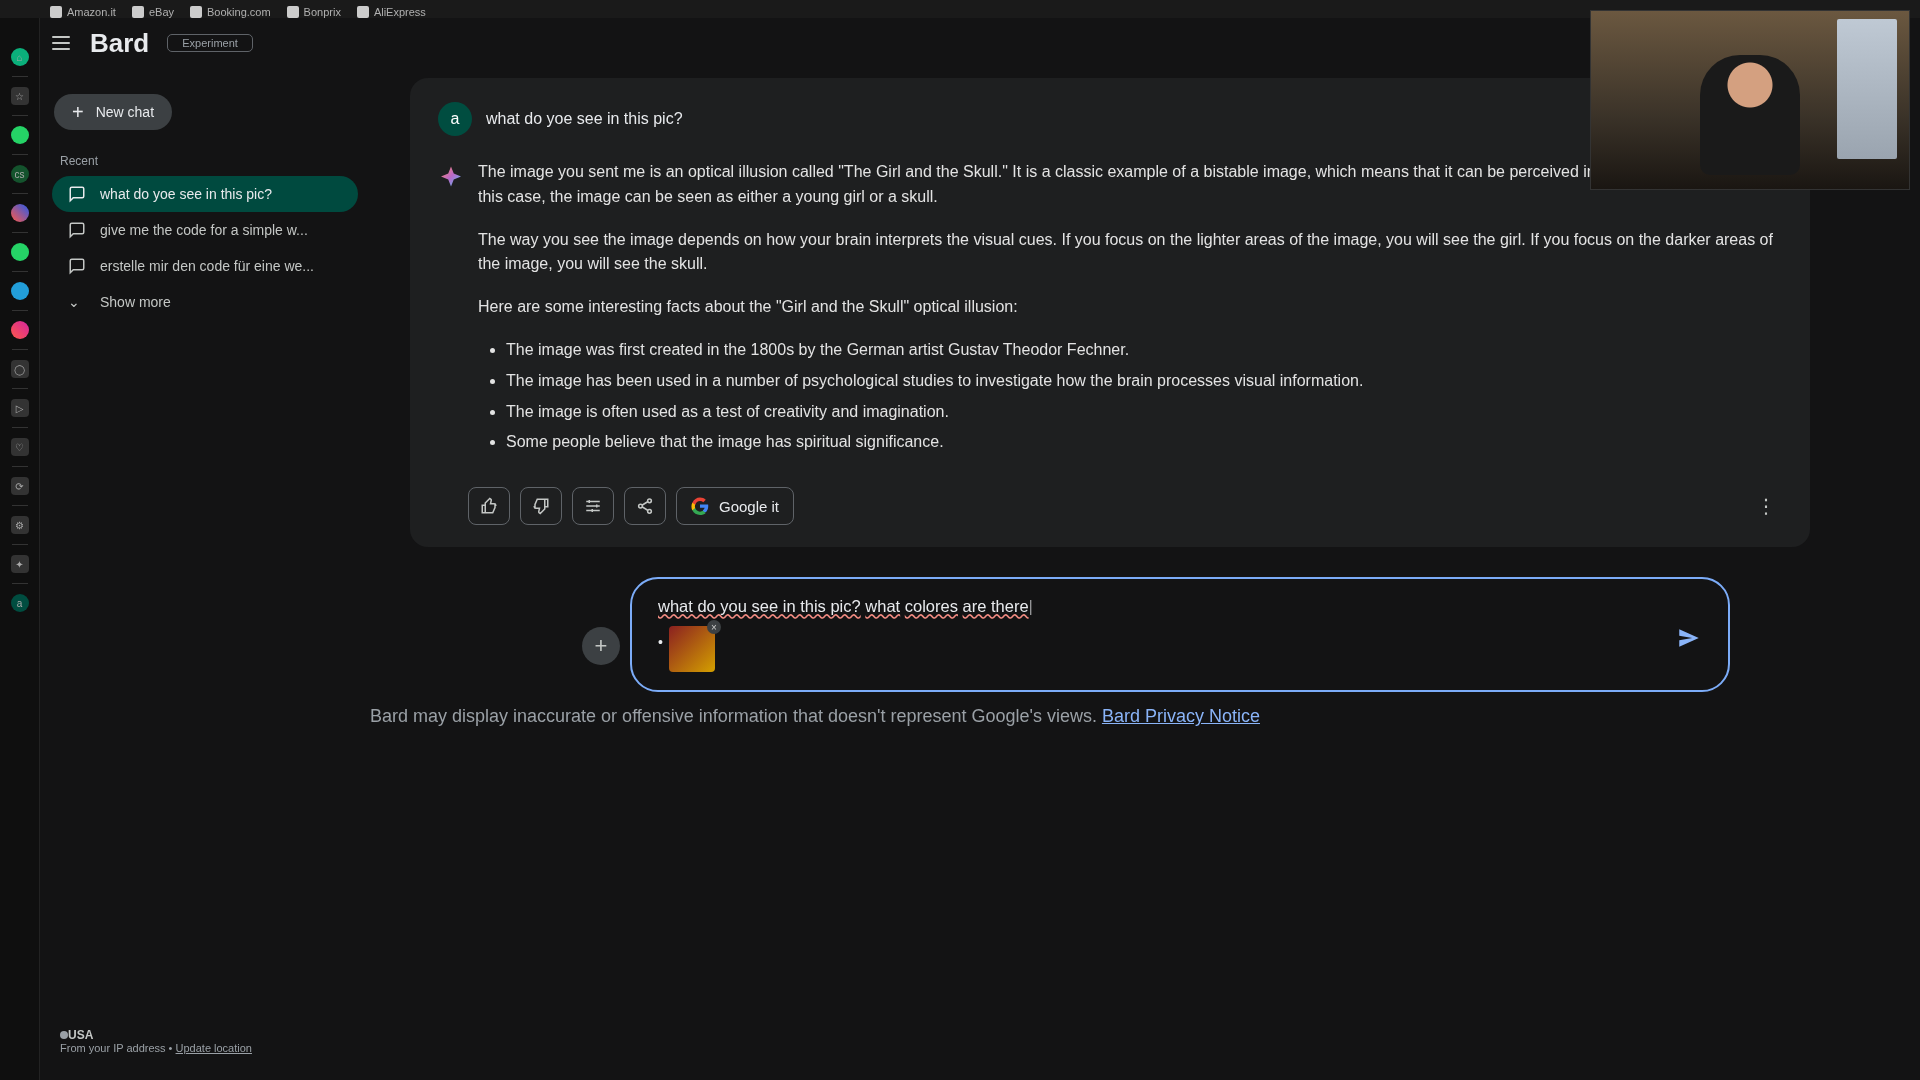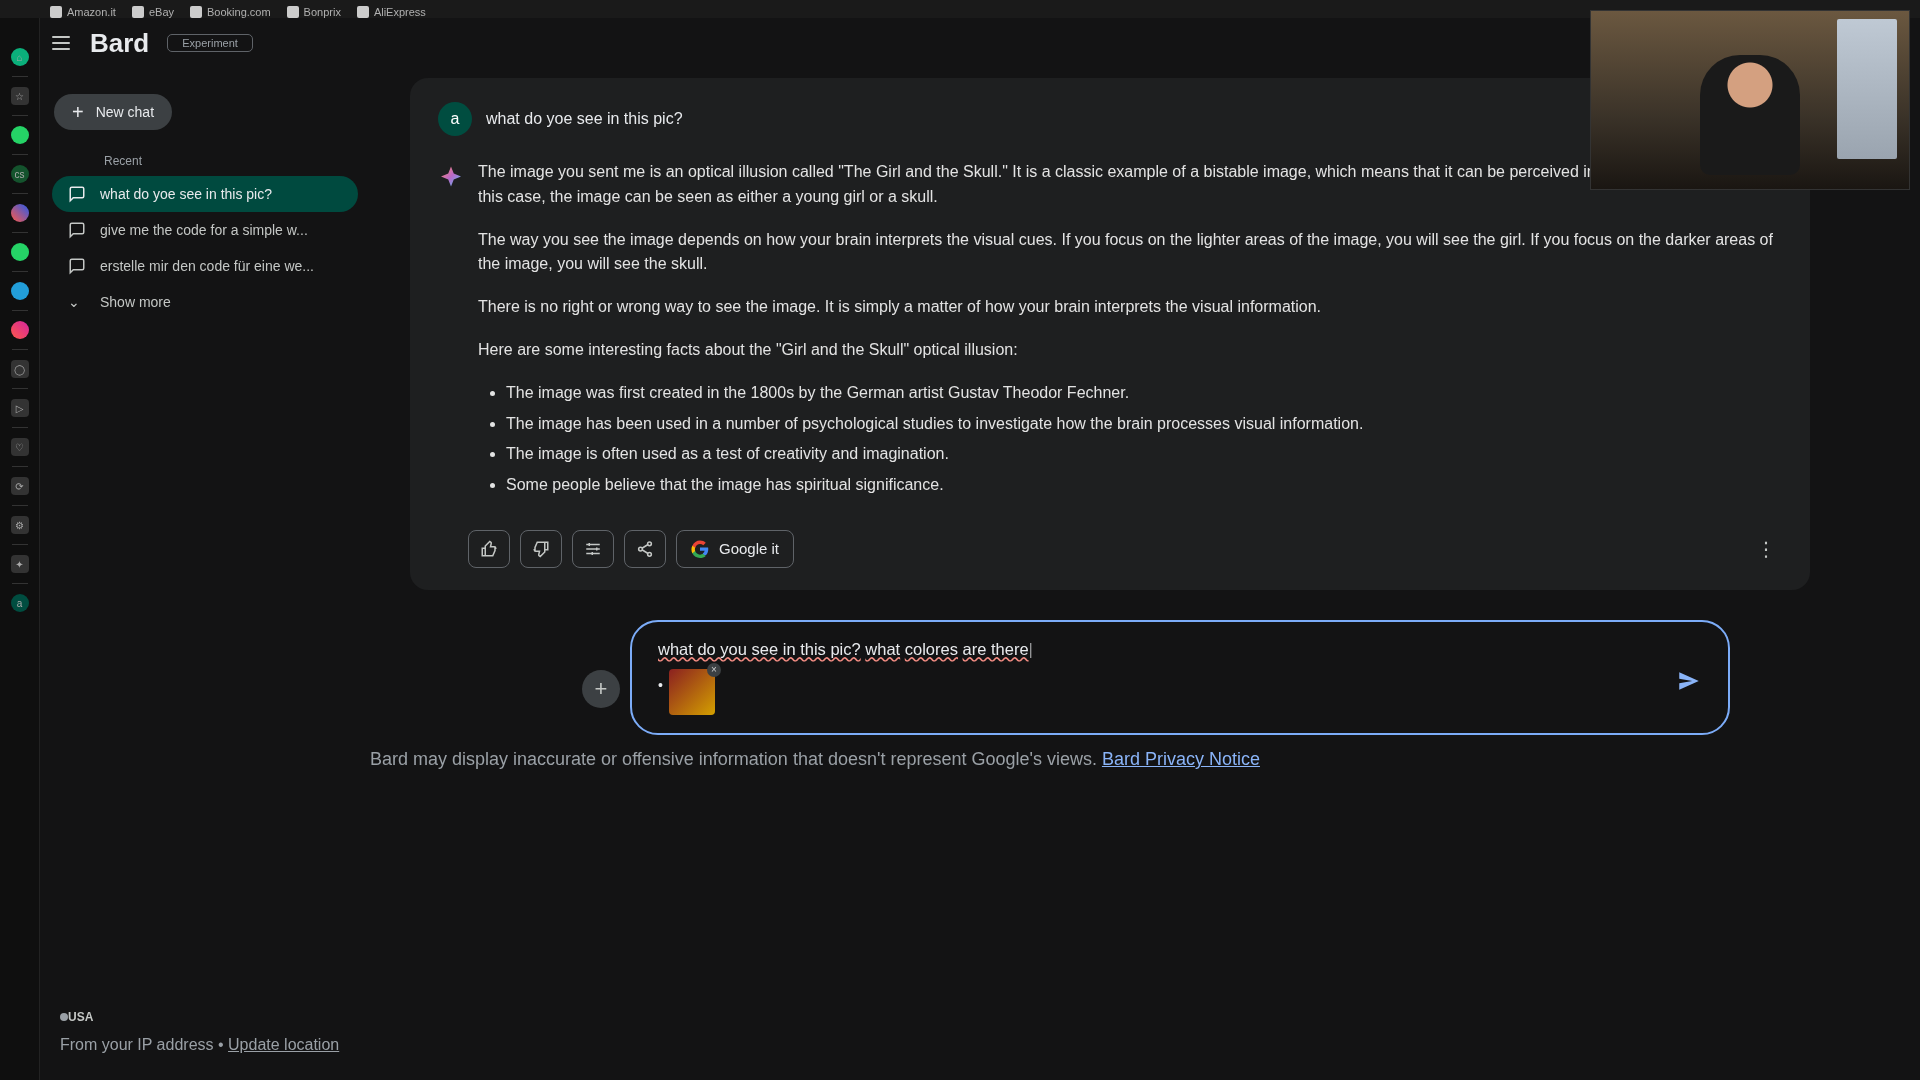--- a/index.html
+++ b/index.html
@@ -23,29 +23,29 @@
 .hamburger { width: 24px; height: 24px; display:flex; flex-direction:column; justify-content:center; gap:4px; cursor:pointer;}
 .hamburger span { height:2px; background:#c4c7c5; border-radius:1px; width:18px; }
 .brand { font-size: 26px; font-weight: 700; color:#e8eaed; }
 .badge { font-size: 11px; border:1px solid #5f6368; border-radius: 5px; padding: 2px 14px; color:#9aa0a6; margin-left:4px; }
 
 
 .main { flex:1; display:flex; }
 .sidebar { width: 330px; padding: 8px 12px 16px 12px; display:flex; flex-direction:column; }
 .newchat { background:#3c4043; border-radius: 22px; padding: 10px 18px; display:inline-flex; align-items:center; gap:12px; font-size:14px; color:#e8eaed; width: fit-content; margin: 18px 0 20px 2px; }
 .plus { font-size:20px; line-height: 0.5; }
-.section-label { font-size:12px; color:#9aa0a6; padding: 4px 8px 8px; margin-left: 44px; }
+.section-label { font-size:12px; color:#9aa0a6; padding: 4px 8px 8px; }
 .recent-item { display:flex; align-items:center; gap:14px; padding: 9px 16px; border-radius: 40px; font-size:14px; color:#c4c7c5; cursor:pointer; white-space:nowrap; overflow:hidden; text-overflow:ellipsis; }
 .recent-item.active { background:#004a3f; color:#e8eaed; font-weight:500;}
 .recent-item .ri-icon { width:18px; flex:none; }
 .showmore { display:flex; align-items:center; gap:14px; padding: 10px 16px; font-size:14px; color:#c4c7c5; }
 .sidebar-footer { margin-top:auto; padding: 0 8px 10px; font-size:12px; color:#9aa0a6; }
 .loc { display:flex; align-items:center; gap:0; font-weight:600; color:#c4c7c5;}
 .loc-dot { width:8px; height:8px; border-radius:50%; background:#9aa0a6; }
-.loc-sub { margin-top:12px; font-size:16px; }
+.loc-sub { margin-top:0; font-size:11px; }
 .loc-sub .lnk { text-decoration: underline; cursor:pointer; }
 
 .content { flex:1; display:flex; flex-direction:column; padding: 10px 30px 0 0; }
 .chat-panel { background:#1e1f20; border-radius: 18px; margin-left: 40px; margin-right: 80px; padding: 18px 24px 18px 16px; position:relative; }
 
 .user-row { display:flex; align-items:center; gap: 14px; padding: 6px 12px 18px; }
 .avatar { width:34px; height:34px; border-radius:50%; background:#004d40; display:flex; align-items:center; justify-content:center; font-size:16px; color:#fff; }
 .user-text { font-size:16px; color:#e8eaed;}
 .drafts { position:absolute; right: 30px; top: 44px; font-size:14px; color:#c4c7c5; display:flex; gap:6px; align-items:center;}
 
@@ -214,21 +214,20 @@
                     <stop offset="0" stop-color="#ff8a65"></stop>
                     <stop offset="0.5" stop-color="#ba68c8"></stop>
                     <stop offset="1" stop-color="#4fc3f7"></stop>
                   </linearGradient>
                 </defs>
               </svg>
           </div>
           <div class="ai-body">
             <p>The image you sent me is an optical illusion called "The Girl and the Skull." It is a classic example of a bistable image, which means that it can be perceived in two different ways. In this case, the image can be seen as either a young girl or a skull.</p>
             <p>The way you see the image depends on how your brain interprets the visual cues. If you focus on the lighter areas of the image, you will see the girl. If you focus on the darker areas of the image, you will see the skull.</p>
-            <p>There is no right or wrong way to see the image. It is simply a matter of how your brain interprets the visual information.</p>
             <p>Here are some interesting facts about the "Girl and the Skull" optical illusion:</p>
             <ul id="bullets">
                 <li>The image was first created in the 1800s by the German artist Gustav Theodor Fechner.</li>
                 <li>The image has been used in a number of psychological studies to investigate how the brain processes visual information.</li>
                 <li>The image is often used as a test of creativity and imagination.</li>
                 <li>Some people believe that the image has spiritual significance.</li>
               </ul>
           </div>
         </div>
 

